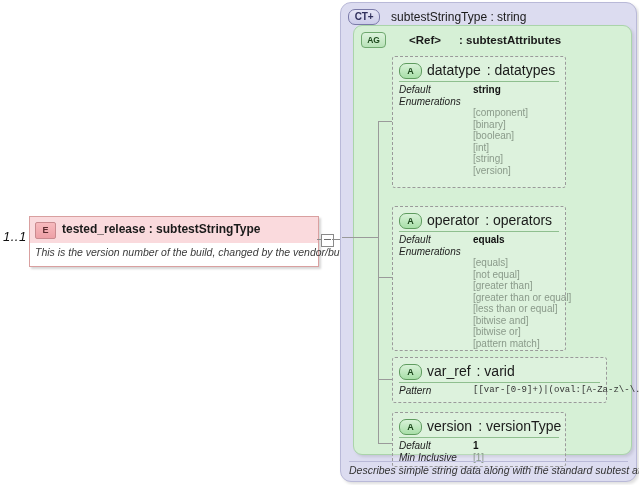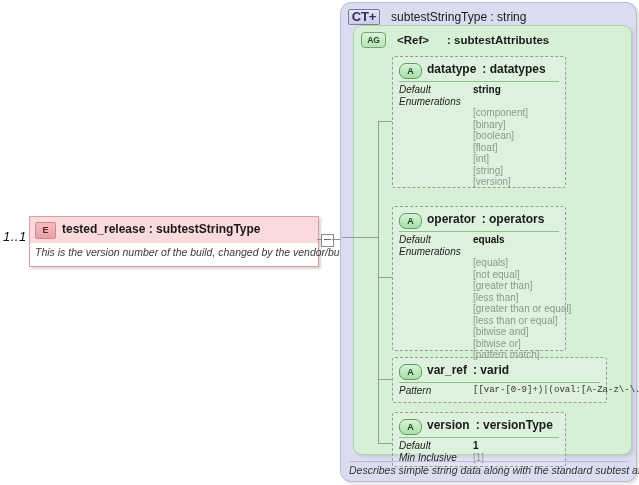--- a/index.html
+++ b/index.html
@@ -140,22 +140,22 @@
     white-space: nowrap;
   }
   .badge-ct {
     display: inline-block;
     vertical-align: middle;
     width: 30px;
     height: 14px;
     line-height: 14px;
     background: linear-gradient(#e6e6f6, #ccccea);
     border: 1px solid #7a7aa8;
-    border-radius: 2px;
-    font-size: 13px;
+    border-radius: 7px;
+    font-size: 10px;
     font-weight: bold;
     color: #30305c;
     text-align: center;
     letter-spacing: -0.2px;
   }
   #ct-title {
     display: inline-block;
     vertical-align: middle;
     margin-left: 8px;
     font-size: 12px;
@@ -192,21 +192,21 @@
     border: 1px solid #6fa86f;
     border-radius: 4px;
     font-size: 8.5px;
     font-weight: bold;
     color: #1e4a1e;
     text-align: center;
   }
   #ag-title {
     display: inline-block;
     vertical-align: middle;
-    margin-left: 8px;
+    margin-left: 20px;
     font-size: 11.5px;
     font-weight: bold;
     color: #1a1a1a;
   }
   #ag-ref-name { margin-right: 18px; }
 
   
   .tree-v {
     position: absolute;
     width: 1px;
@@ -243,22 +243,22 @@
     font-size: 9px;
     font-weight: bold;
     color: #1b451b;
     text-align: center;
     line-height: 14px;
   }
   .attr-title {
     position: absolute;
     left: 28px;
     top: 2px;
-    font-size: 12px;
-    font-weight: bold;
+    font-size: 14px;
+    font-weight: normal;
     color: #1a1a1a;
     white-space: nowrap;
   }
   .attr-title .aname { margin-right: 6px; }
 
   .facets {
     position: absolute;
     left: 6px;
     top: 27px;
     right: 0;
@@ -385,23 +385,20 @@
         <div class="facet-row">
             <span class="enum-item">[component]</span>
           </div>
         <div class="facet-row">
             <span class="enum-item">[binary]</span>
           </div>
         <div class="facet-row">
             <span class="enum-item">[boolean]</span>
           </div>
         <div class="facet-row">
-            <span class="enum-item">[float]</span>
-          </div>
-        <div class="facet-row">
             <span class="enum-item">[int]</span>
           </div>
         <div class="facet-row">
             <span class="enum-item">[string]</span>
           </div>
         <div class="facet-row">
             <span class="enum-item">[version]</span>
           </div>
       </div>
     </div>
@@ -424,23 +421,20 @@
         <div class="facet-row">
             <span class="enum-item">[equals]</span>
           </div>
         <div class="facet-row">
             <span class="enum-item">[not equal]</span>
           </div>
         <div class="facet-row">
             <span class="enum-item">[greater than]</span>
           </div>
         <div class="facet-row">
-            <span class="enum-item">[less than]</span>
-          </div>
-        <div class="facet-row">
             <span class="enum-item">[greater than or equal]</span>
           </div>
         <div class="facet-row">
             <span class="enum-item">[less than or equal]</span>
           </div>
         <div class="facet-row">
             <span class="enum-item">[bitwise and]</span>
           </div>
         <div class="facet-row">
             <span class="enum-item">[bitwise or]</span>

